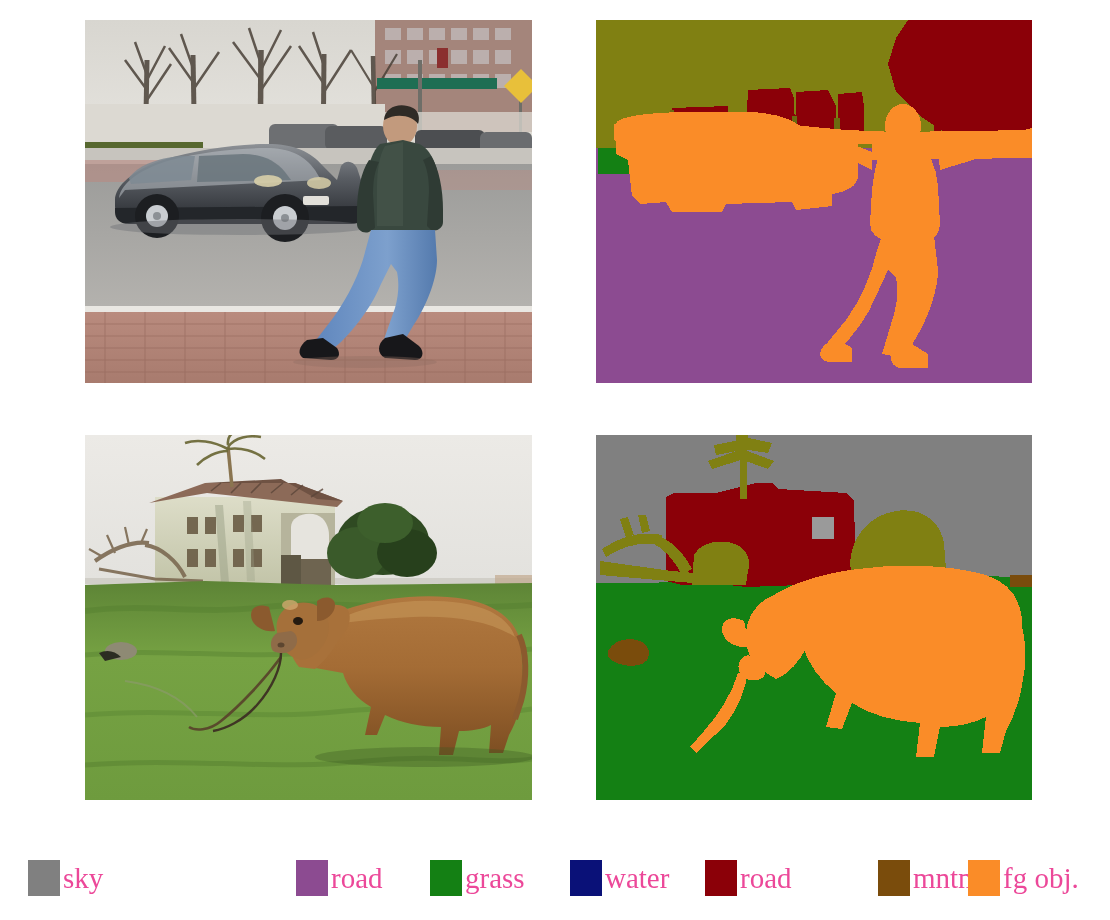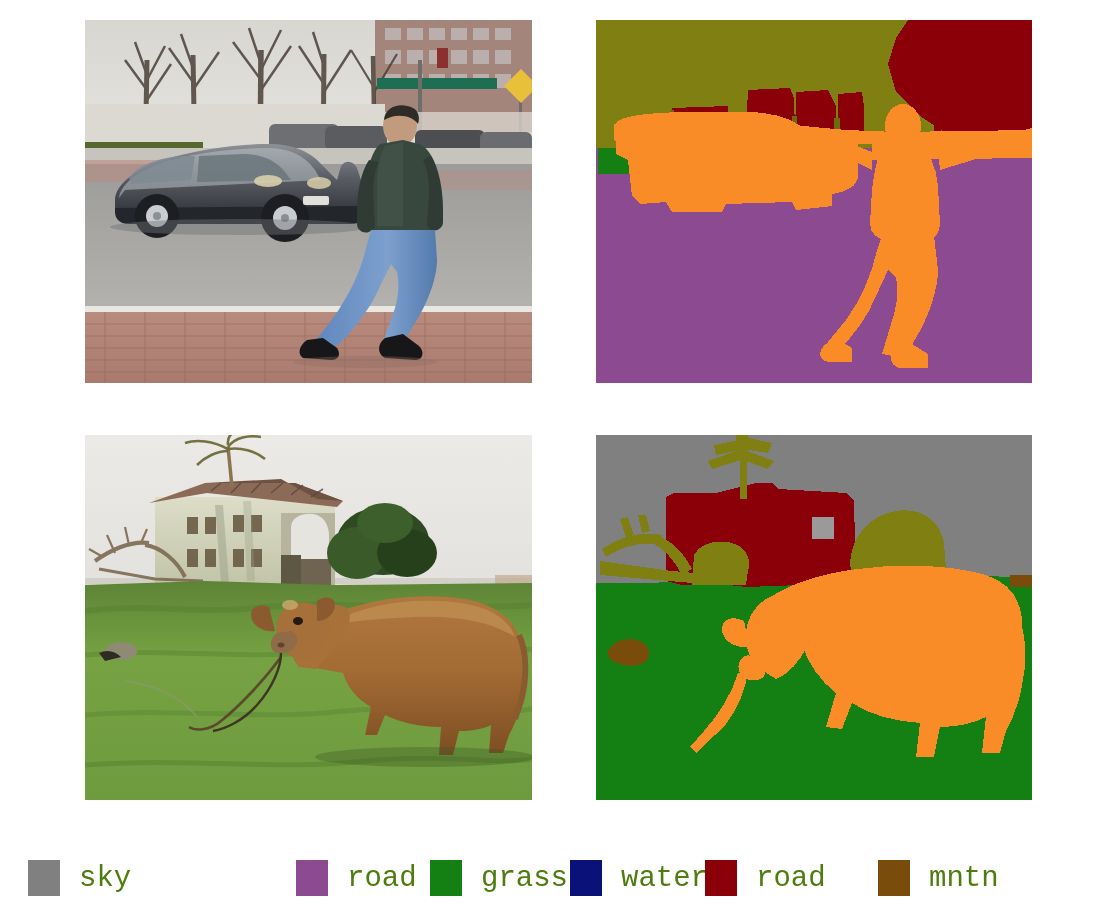--- a/index.html
+++ b/index.html
@@ -49,24 +49,24 @@
     height: 46px;
   }
   .legend-swatch {
     width: 32px;
     height: 36px;
     flex: 0 0 auto;
   }
   .legend-label {
     font-size: 29px;
     line-height: 29px;
-    color: #4d7c0f;
-    padding-left: 19px;
+    color: #ec4899;
+    padding-left: 3px;
     white-space: nowrap;
-    font-family: Liberation Mono, monospace;
+    font-family: Liberation Serif, serif;
   }
 </style>
 </head>
 <body>
 
 <div id="figure">
 
   <div class="panel" style="left:85px; top:20px; width:447px; height:363px;">
     <svg width="447" height="363" viewBox="0 0 447 363">
       <defs>
@@ -496,15 +496,19 @@
         <div class="legend-label">water</div>
       </div>
       <div class="legend-entry" style="position: absolute; left: 705px; top: 10px;">
         <div class="legend-swatch" style="background: rgb(139, 0, 8);"></div>
         <div class="legend-label">road</div>
       </div>
       <div class="legend-entry" style="position: absolute; left: 878px; top: 10px;">
         <div class="legend-swatch" style="background: rgb(122, 76, 12);"></div>
         <div class="legend-label">mntn</div>
       </div>
+      <div class="legend-entry" style="position: absolute; left: 968px; top: 10px;">
+        <div class="legend-swatch" style="background: rgb(250, 140, 40);"></div>
+        <div class="legend-label">fg obj.</div>
+      </div>
     </div>
 
 </div>
 
 </body></html>

